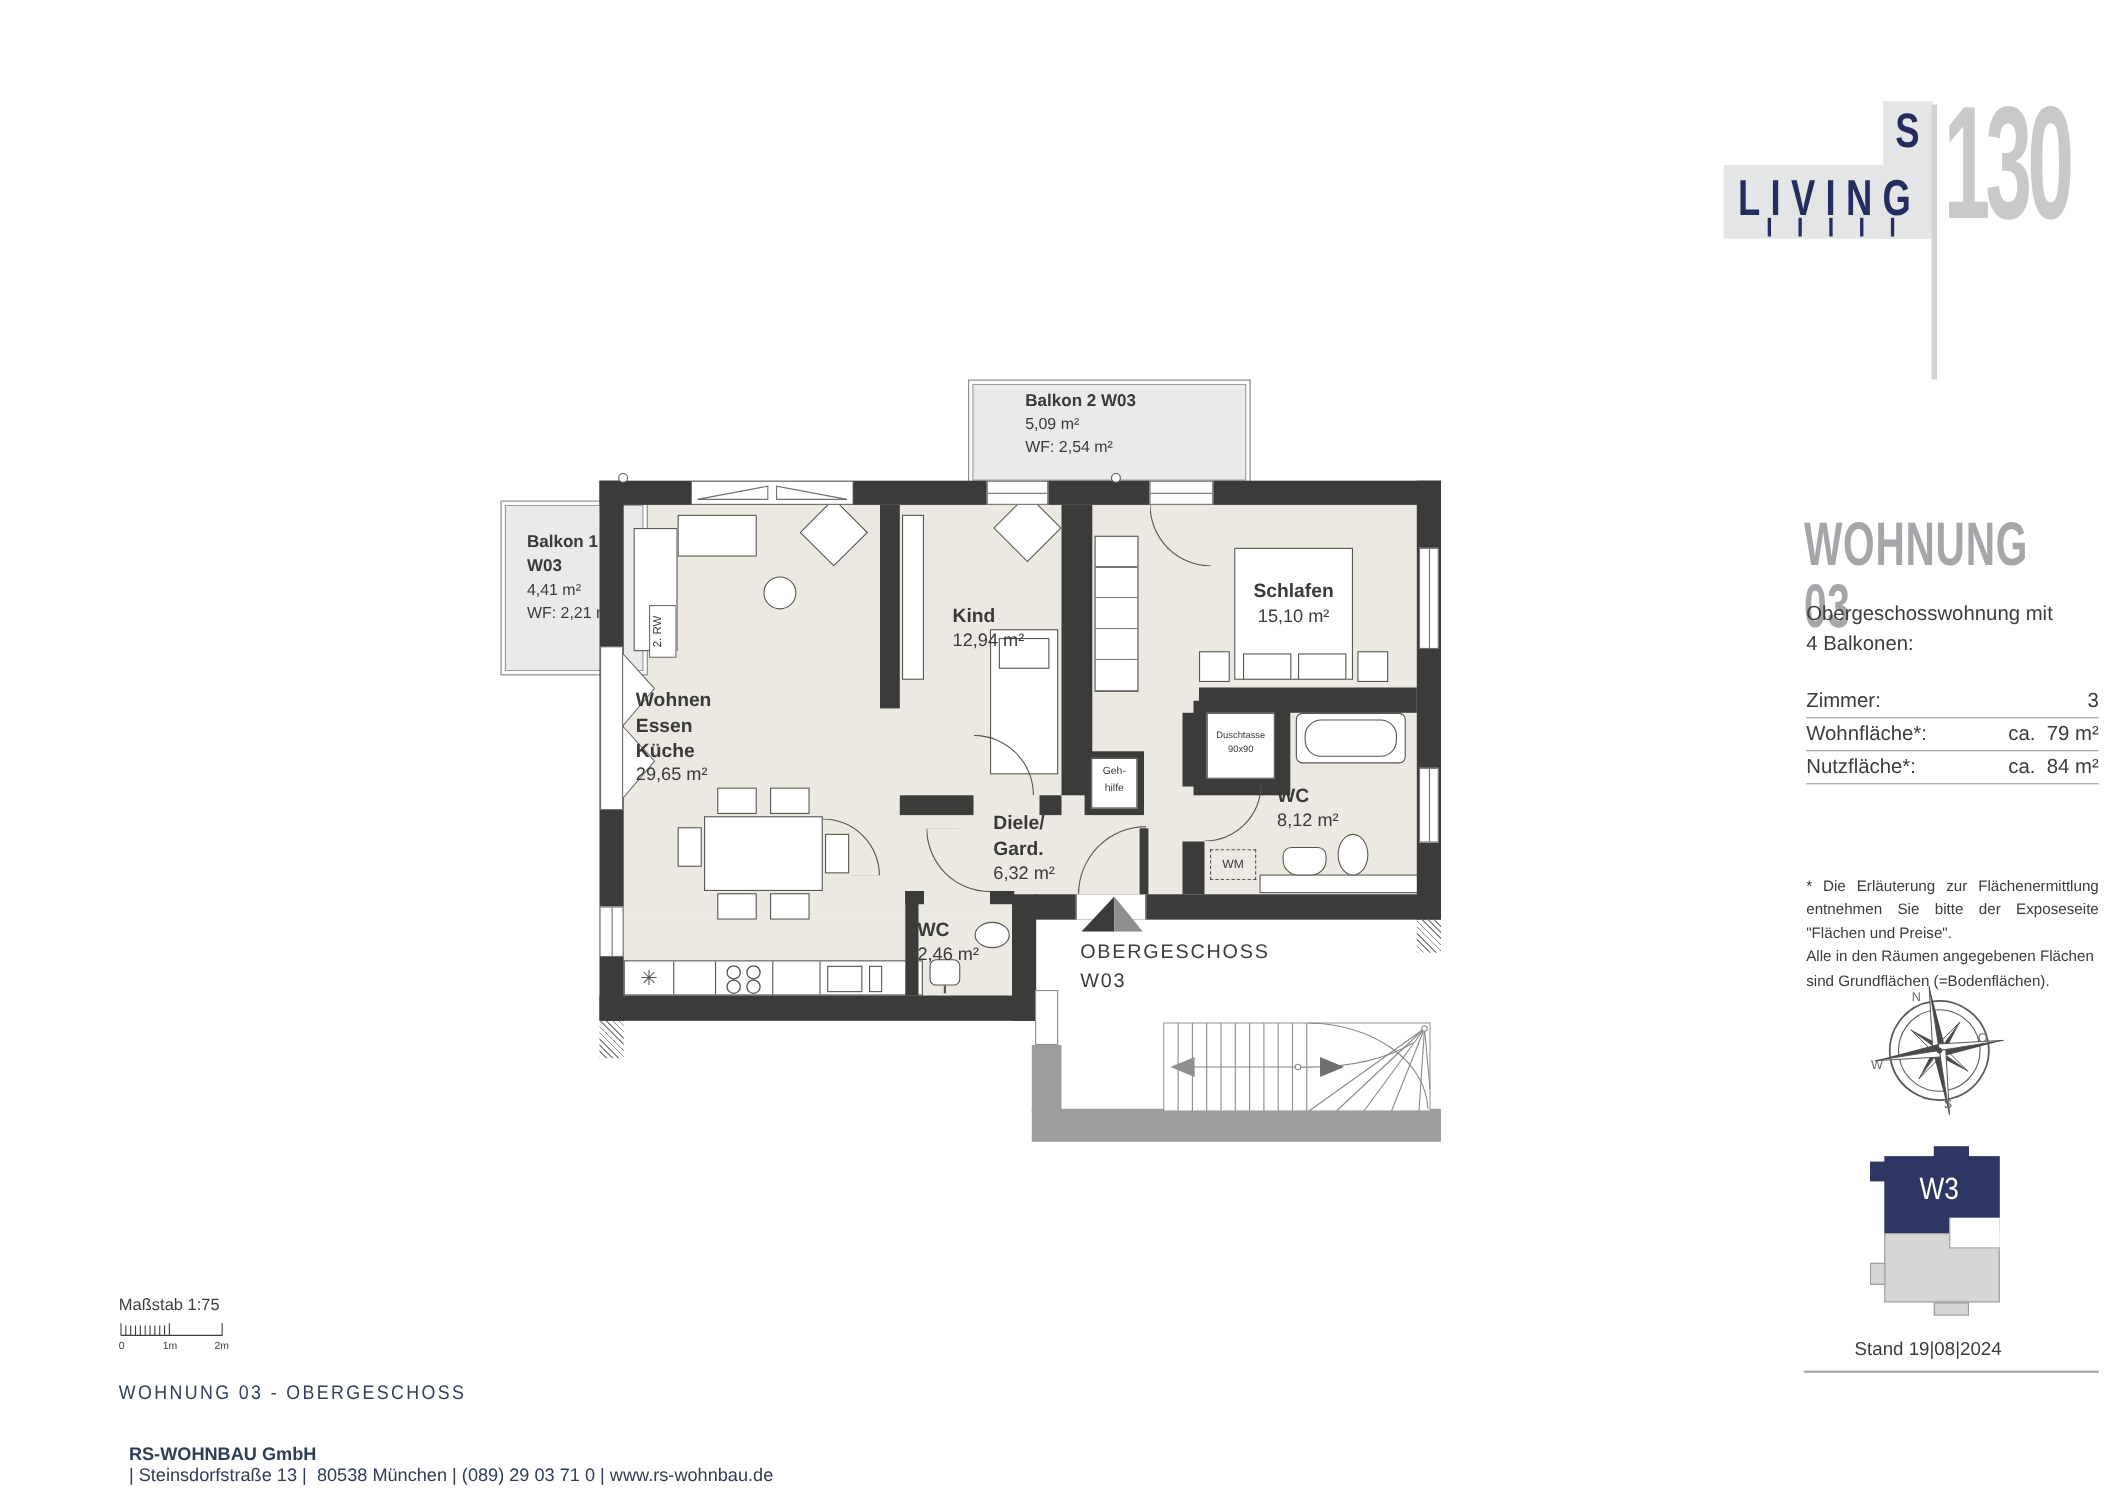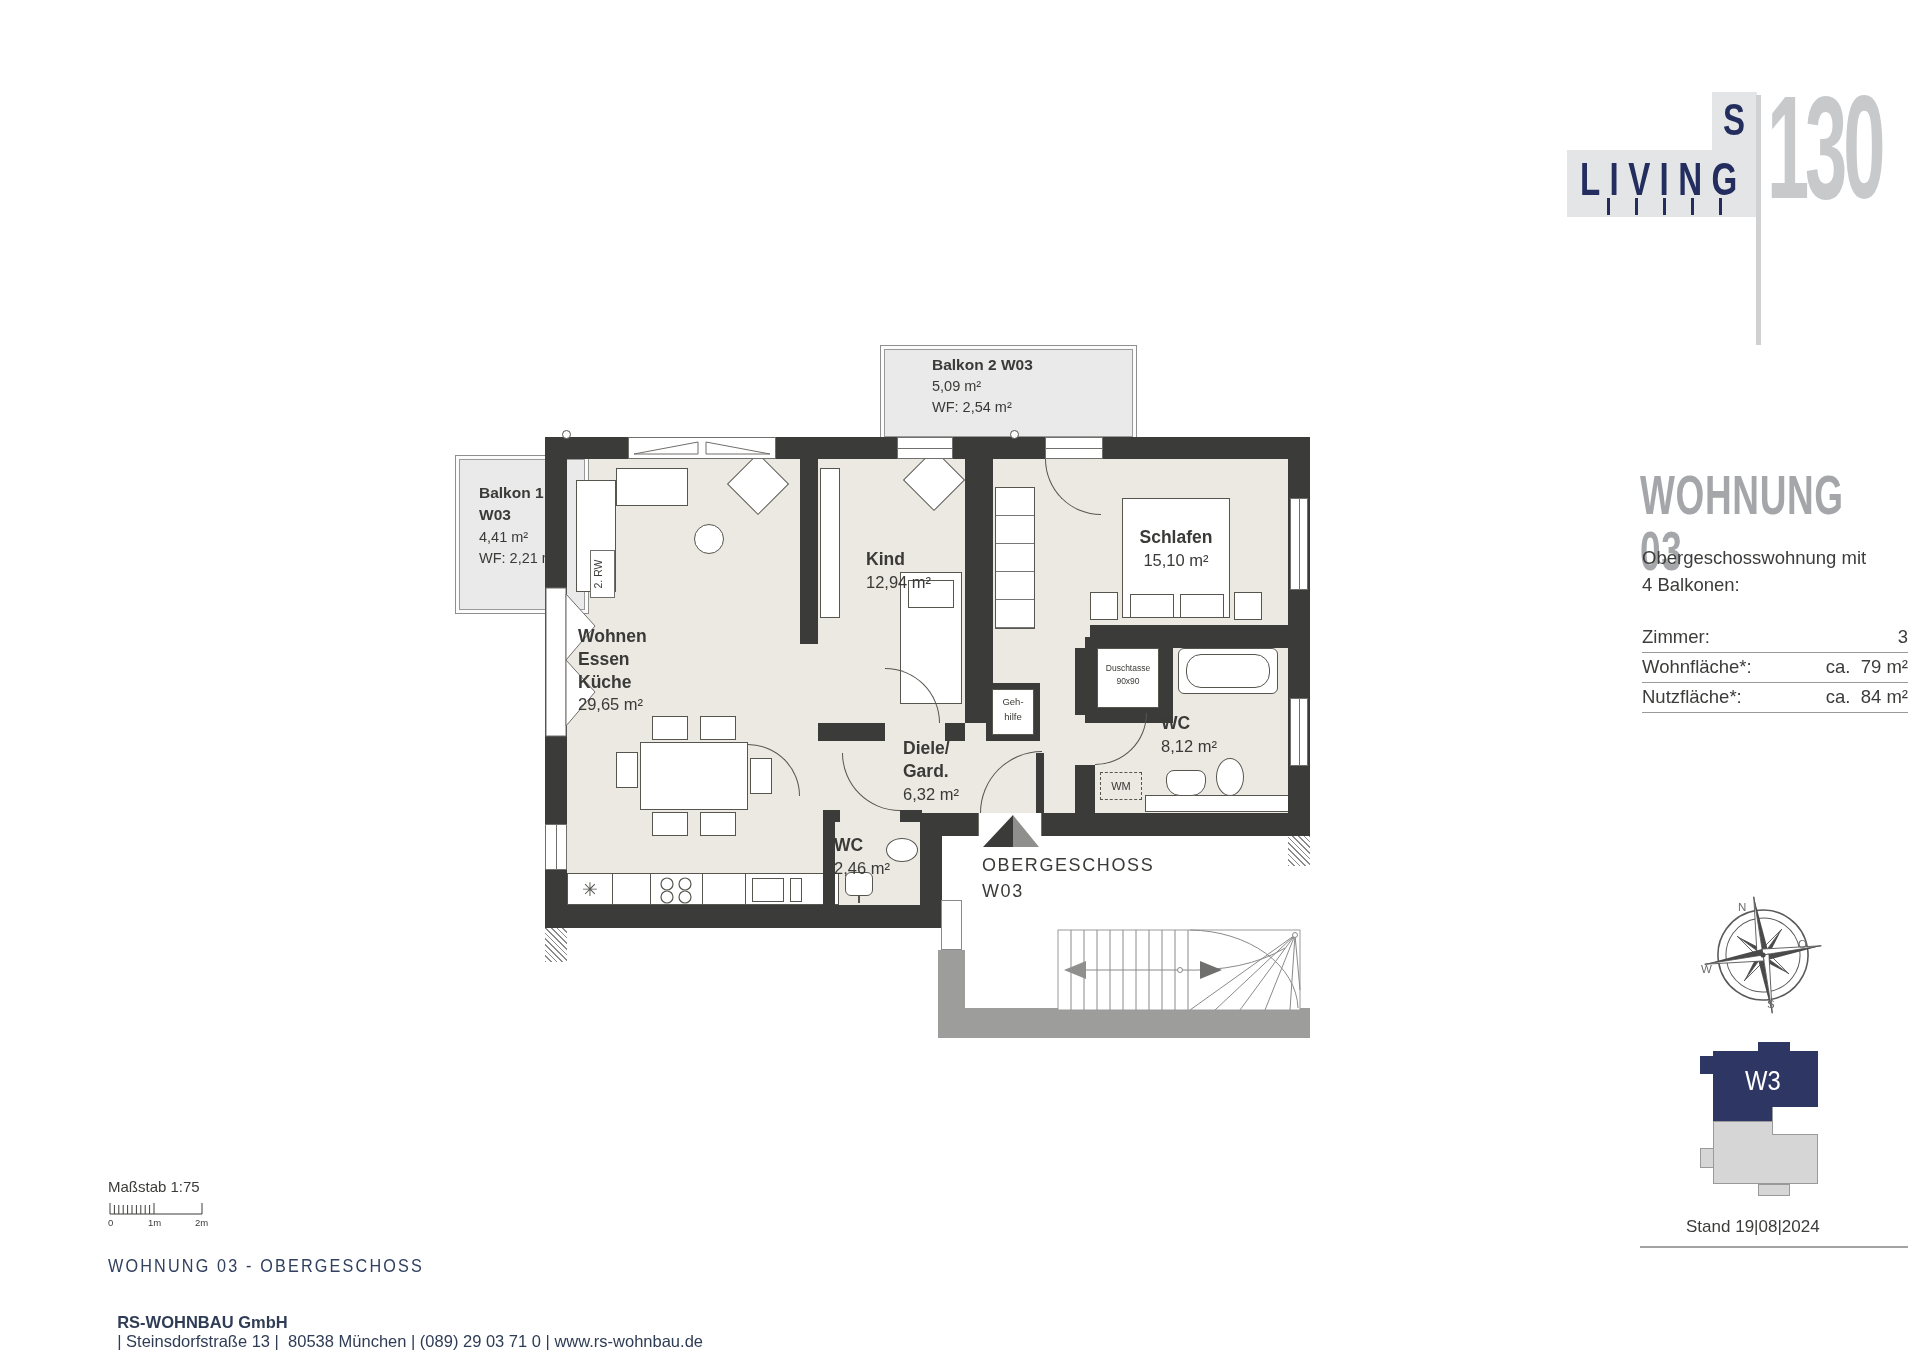--- a/index.html
+++ b/index.html
@@ -68,20 +68,22 @@
     <span>Wohnfläche*:</span>
     <span style="white-space:pre">ca.  79 m²</span>
   </div>
   <div style="display:flex;justify-content:space-between;padding:3px 0 4px 0;border-bottom:1px solid #9a9a9a">
     <span>Nutzfläche*:</span>
     <span style="white-space:pre">ca.  84 m²</span>
   </div>
 </div>
 
 <div class="abs" style="left:1642px;top:795px;width:266px;font-size:13.8px;line-height:1.55;text-align:justify">
+  <div>* Die Erläuterung zur Flächenermittlung entnehmen Sie bitte der Exposeseite "Flächen und Preise".</div>
+  <div style="text-align:left">Alle in den Räumen angegebenen Flächen sind Grundflächen (=Bodenflächen).</div>
 </div>
 
 <svg class="abs" style="left:1698px;top:890px;transform:rotate(-9deg)" width="130" height="130" viewBox="0 0 130 130">
   <circle cx="65" cy="65" r="45" fill="none" stroke="#5a5a5a" stroke-width="1.6"></circle>
   <circle cx="65" cy="65" r="37" fill="none" stroke="#5a5a5a" stroke-width="1"></circle>
   <g>
     <g>
         <polygon points="65,33 70,65 65,65" fill="#4a4a4b" transform="rotate(45 65 65)"></polygon>
         <polygon points="65,33 60,65 65,65" fill="#fff" stroke="#4a4a4b" stroke-width="0.8" transform="rotate(45 65 65)"></polygon>
       </g>

